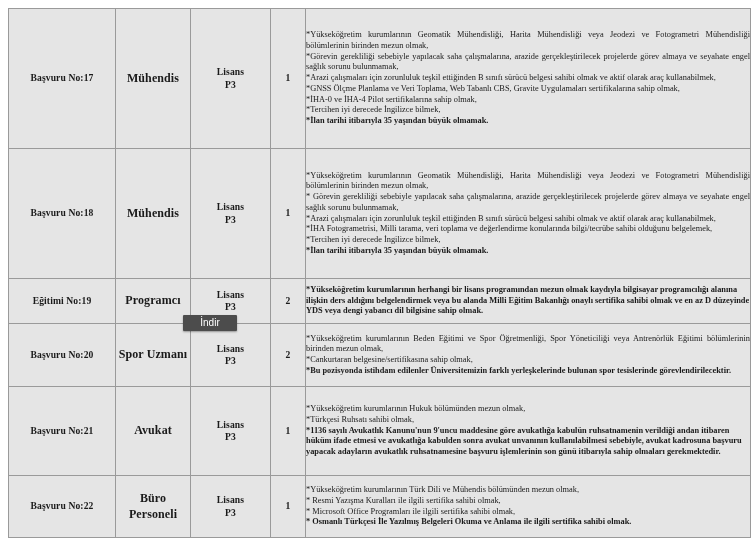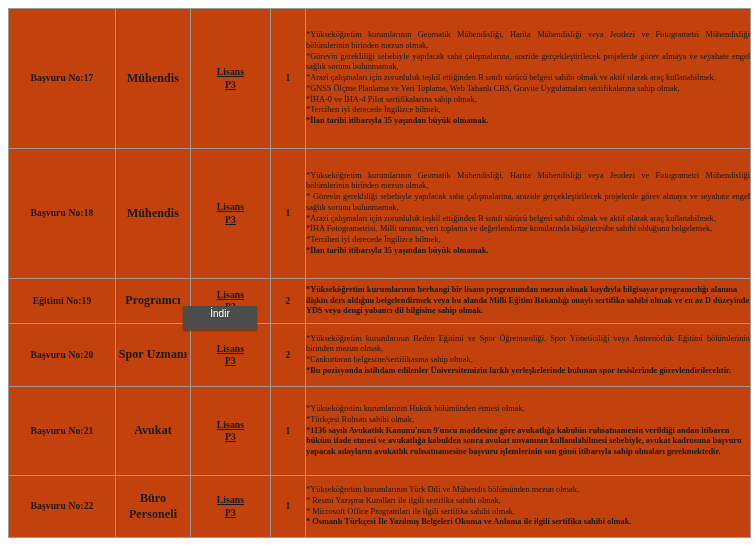--- a/index.html
+++ b/index.html
@@ -28,41 +28,41 @@
     border-collapse: collapse;
     table-layout: fixed;
     width: 742px;
     background: #fff;
   }
 
   table.app-table td {
     border: 1px solid #9a9a9a;
     vertical-align: middle;
     padding: 0;
-    background: #c2410c;
+    background: #e5e5e5;
   }
 
   
   col.c-no    { width: 107px; }
   col.c-title { width: 75px;  }
   col.c-edu   { width: 80px;  }
   col.c-qty   { width: 35px;  }
   col.c-desc  { width: 445px; }
 
   .cell-center {
     text-align: center;
     font-weight: bold;
     font-size: 9.5px;
     line-height: 1.28;
     padding: 4px 2px;
     letter-spacing: 0.1px;
   }
   .cell-no     { font-size: 9.6px; }
   .cell-title  { font-size: 12px; }
-  .cell-edu    { font-size: 9.6px; text-decoration: underline; }
+  .cell-edu    { font-size: 9.6px; }
   .cell-qty    { font-size: 9.6px; }
 
   .cell-desc {
     text-align: justify;
     text-justify: inter-word;
     font-size: 8.35px;
     line-height: 1.285;
     padding: 4px 6px 4px 6px;
     vertical-align: top;
     font-weight: normal;
@@ -75,24 +75,24 @@
   .cell-desc p:last-child { text-align: left; font-weight: bold; }
 
   
   td.v-mid   { vertical-align: middle; }
   td.v-top   { vertical-align: top; }
 
   
   #indir-tooltip {
     position: absolute;
     left: 183px;
-    top: 306px;
-    height: 24px;
+    top: 315px;
+    height: 16px;
     min-width: 34px;
-    padding: 0 20px;
+    padding: 0 10px;
     background: #4c4c4c;
     color: #ffffff;
     font-family: "Liberation Sans", "DejaVu Sans", sans-serif;
     font-size: 10px;
     line-height: 16px;
     text-align: center;
     border-radius: 1px;
     box-shadow: 0 1px 2px rgba(0,0,0,0.35);
     white-space: nowrap;
     z-index: 50;
@@ -182,21 +182,21 @@
 
       <tr style="height:89px;">
         <td class="cell-center cell-no v-mid">Başvuru No:21</td>
         <td class="cell-center cell-title v-mid">Avukat</td>
         <td class="cell-center cell-edu v-mid">
           <div>Lisans</div>
           <div>P3</div>
         </td>
         <td class="cell-center cell-qty v-mid">1</td>
         <td class="cell-desc v-top">
-          <p>*Yükseköğretim kurumlarının Hukuk bölümünden etmesi olmak,</p>
+          <p>*Yükseköğretim kurumlarının Hukuk bölümünden mezun olmak,</p>
           <p>*Türkçesi Ruhsatı sahibi olmak,</p>
           <p>*1136 sayılı Avukatlık Kanunu'nun 9'uncu maddesine göre avukatlığa kabulün ruhsatnamenin verildiği andan itibaren hüküm ifade etmesi ve avukatlığa kabulden sonra avukat unvanının kullanılabilmesi sebebiyle, avukat kadrosuna başvuru yapacak adayların avukatlık ruhsatnamesine başvuru işlemlerinin son günü itibarıyla sahip olmaları gerekmektedir.</p>
         </td>
       </tr>
 
       <tr style="height:62px;">
         <td class="cell-center cell-no v-mid">Başvuru No:22</td>
         <td class="cell-center cell-title v-mid">
           <div>Büro</div>
           <div>Personeli</div>

